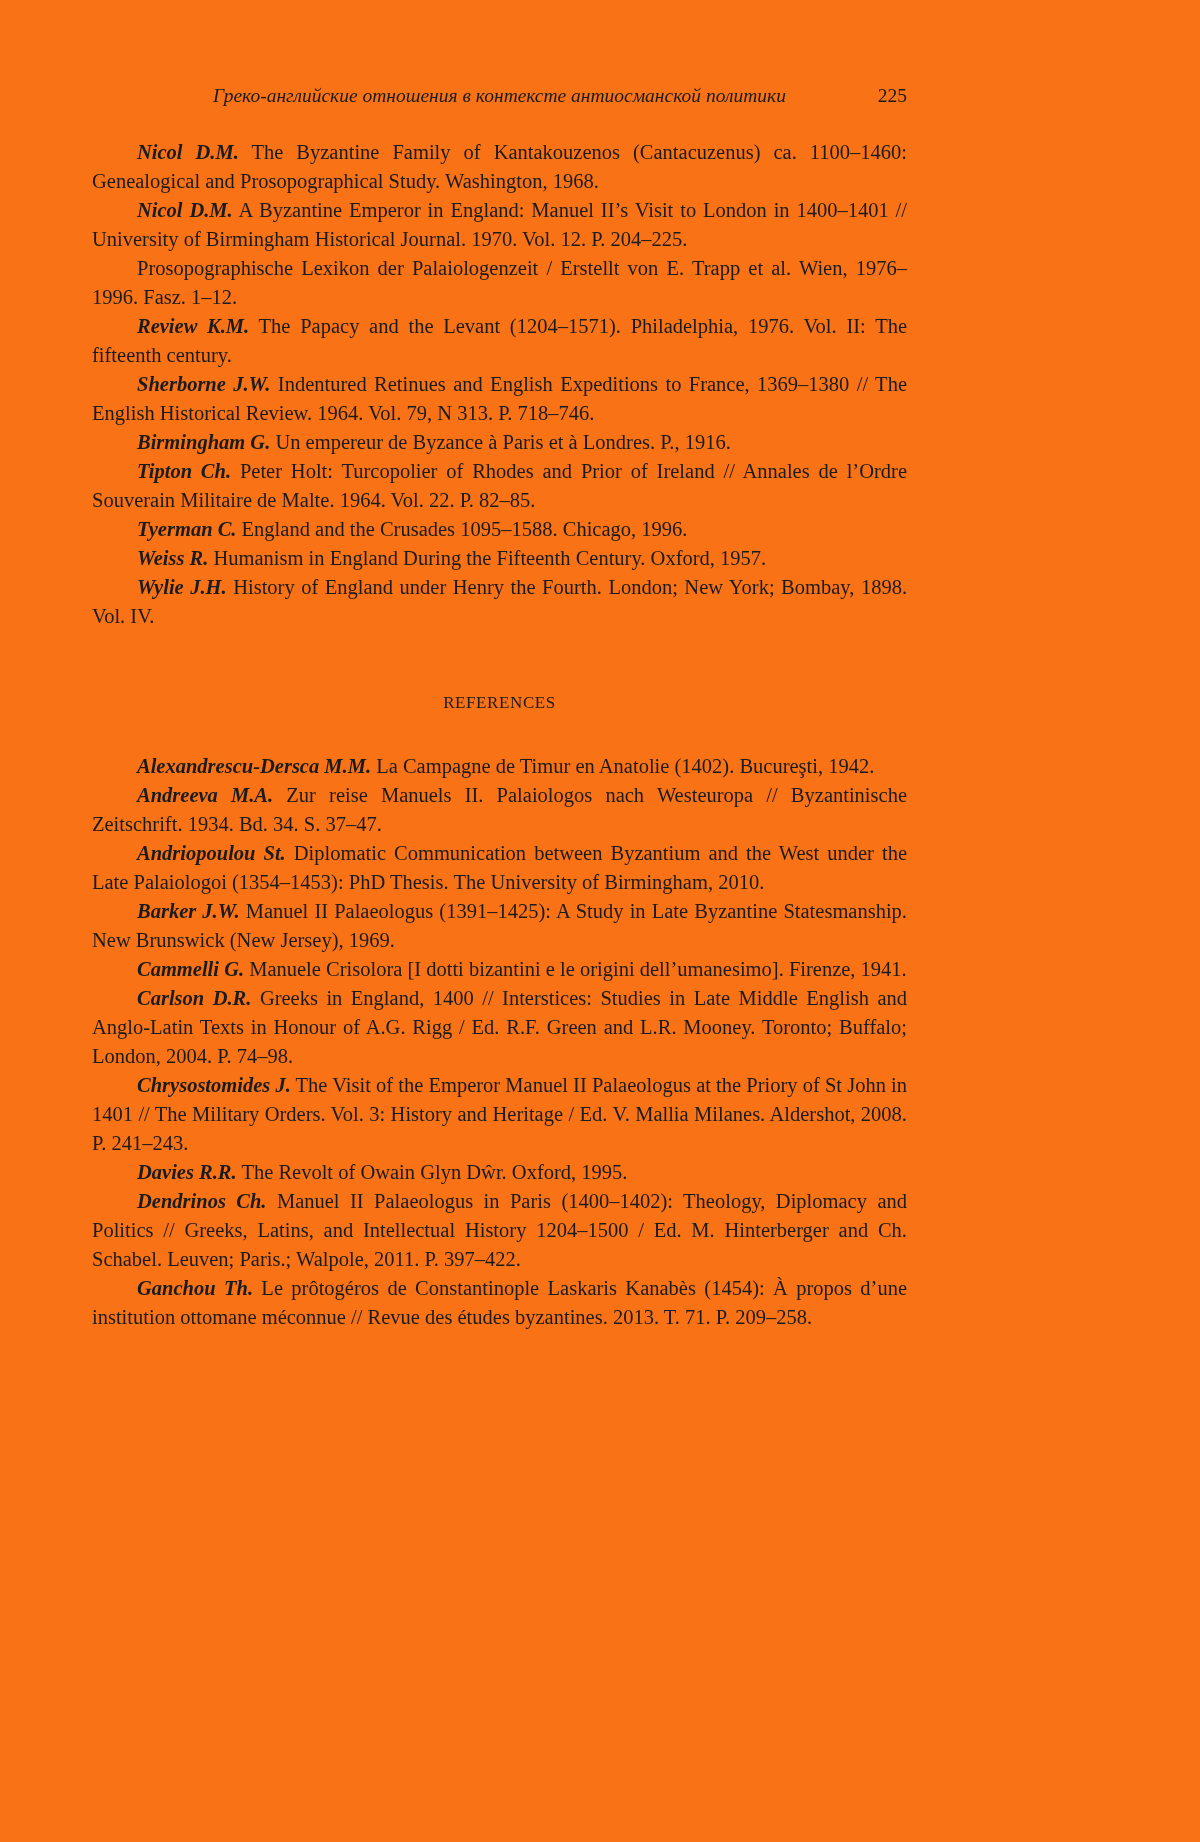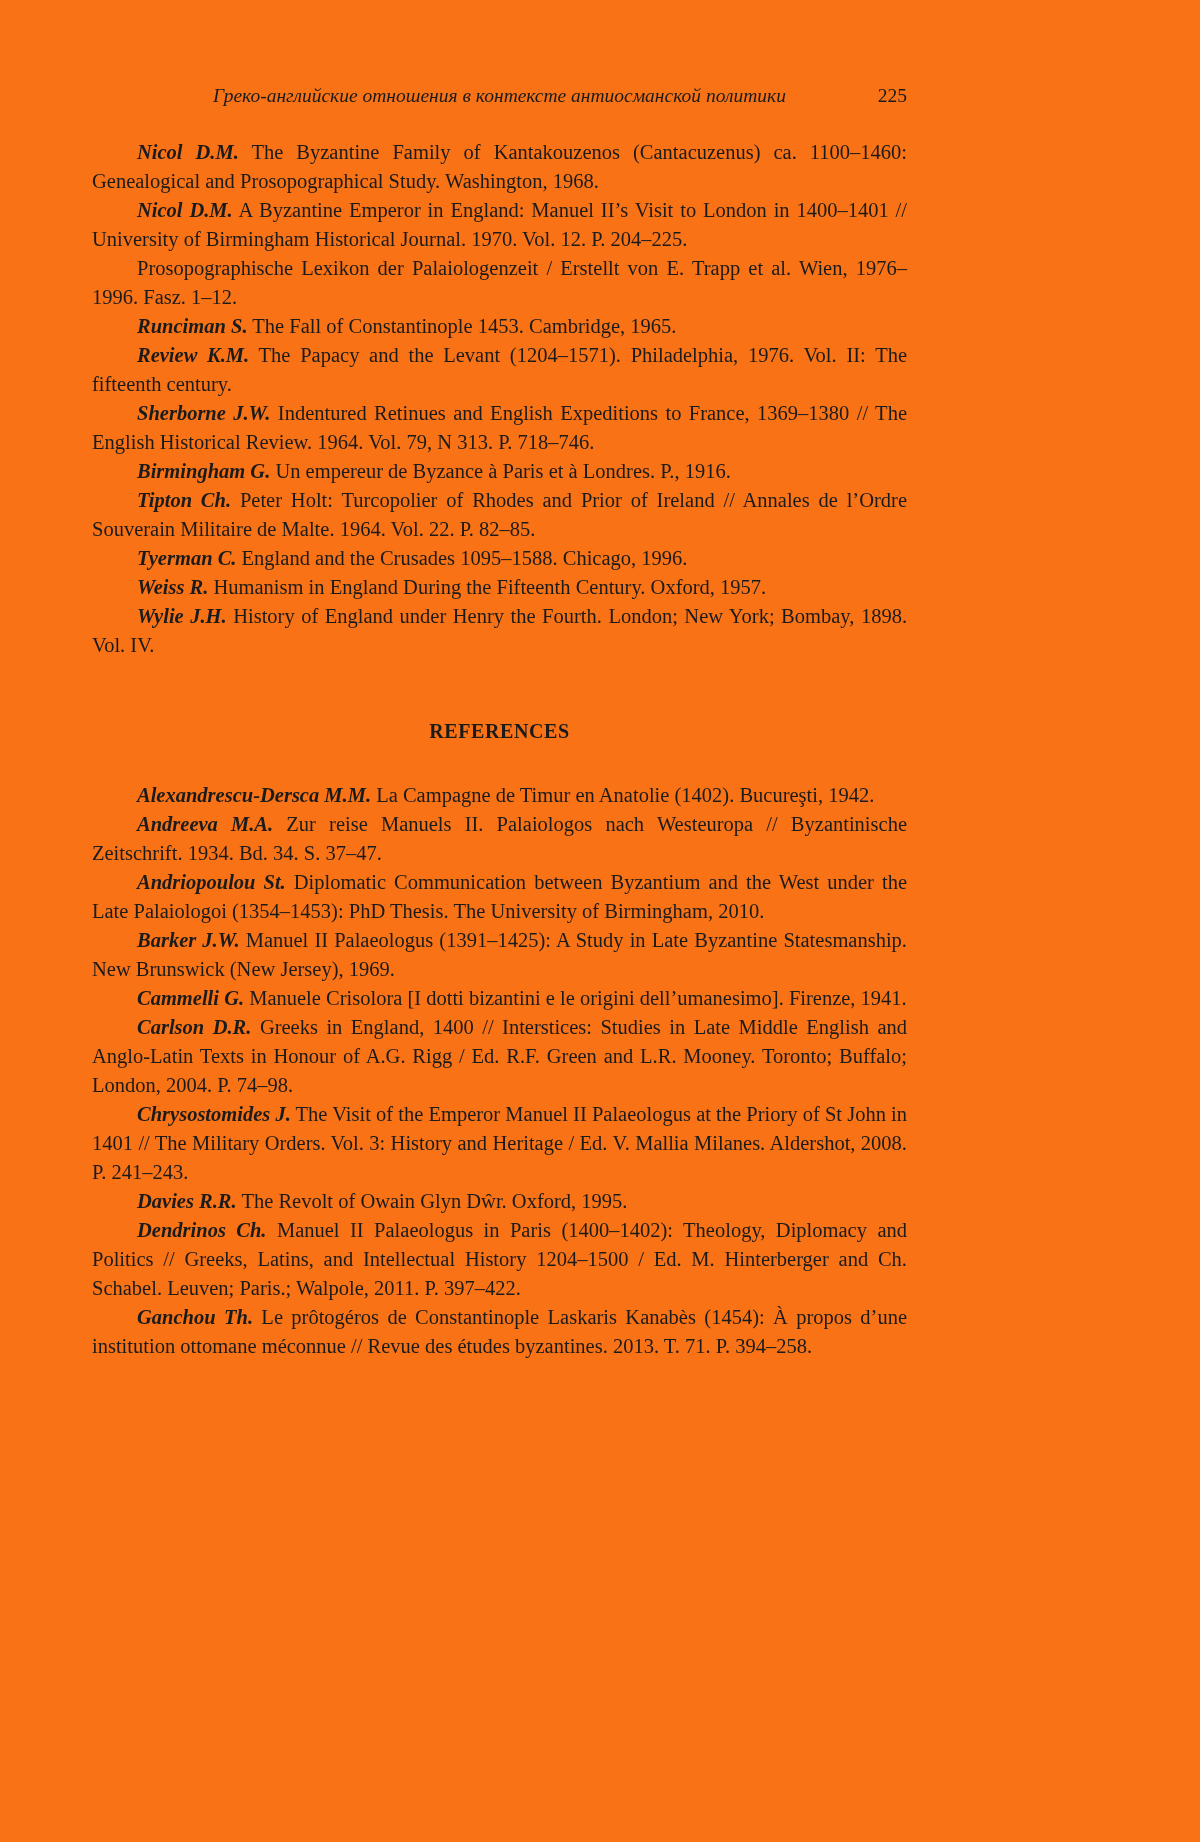--- a/index.html
+++ b/index.html
@@ -37,22 +37,22 @@
     font-size: 20.5px;
     line-height: 29px;
     text-align: justify;
     text-indent: 45px;
   }
   .entry .author {
     font-style: italic;
     font-weight: bold;
   }
   .refs-heading {
-    font-size: 20px;
-    font-weight: bold;
+    font-size: 17px;
+    font-weight: normal;
     letter-spacing: 0.6px;
     text-align: center;
     line-height: 29px;
     margin-top: 57px;
     margin-bottom: 35px;
   }
 </style>
 </head>
 <body>
 
@@ -64,21 +64,20 @@
   </div>
 
   <div class="bib-list">
 
       <p class="entry"><span class="author">Nicol D.M.</span><span class="entry-text"> The Byzantine Family of Kantakouzenos (Cantacuzenus) ca. 1100–1460: Genealogical and Prosopographical Study. Washington, 1968.</span></p>
 
       <p class="entry"><span class="author">Nicol D.M.</span><span class="entry-text"> A Byzantine Emperor in England: Manuel II’s Visit to London in 1400–1401 // University of Birmingham Historical Journal. 1970. Vol. 12. P. 204–225.</span></p>
 
       <p class="entry"><span class="author"></span><span class="entry-text">Prosopographische Lexikon der Palaiologenzeit / Erstellt von E. Trapp et al. Wien, 1976–1996. Fasz. 1–12.</span></p>
 
-      <p class="entry"><span class="author">Runciman S.</span><span class="entry-text"> The Fall of Constantinople 1453. Cambridge, 1965.</span></p>
 
       <p class="entry"><span class="author">Review K.M.</span><span class="entry-text"> The Papacy and the Levant (1204–1571). Philadelphia, 1976. Vol. II: The fifteenth century.</span></p>
 
       <p class="entry"><span class="author">Sherborne J.W.</span><span class="entry-text"> Indentured Retinues and English Expeditions to France, 1369–1380 // The English Historical Review. 1964. Vol. 79, N 313. P. 718–746.</span></p>
 
       <p class="entry"><span class="author">Birmingham G.</span><span class="entry-text"> Un empereur de Byzance à Paris et à Londres. P., 1916.</span></p>
 
       <p class="entry"><span class="author">Tipton Ch.</span><span class="entry-text"> Peter Holt: Turcopolier of Rhodes and Prior of Ireland // Annales de l’Ordre Souverain Militaire de Malte. 1964. Vol. 22. P. 82–85.</span></p>
 
       <p class="entry"><span class="author">Tyerman C.</span><span class="entry-text"> England and the Crusades 1095–1588. Chicago, 1996.</span></p>
@@ -103,16 +102,16 @@
       <p class="entry"><span class="author">Cammelli G.</span><span class="entry-text"> Manuele Crisolora [I dotti bizantini e le origini dell’umanesimo]. Firenze, 1941.</span></p>
 
       <p class="entry"><span class="author">Carlson D.R.</span><span class="entry-text"> Greeks in England, 1400 // Interstices: Studies in Late Middle English and Anglo-Latin Texts in Honour of A.G. Rigg / Ed. R.F. Green and L.R. Mooney. Toronto; Buffalo; London, 2004. P. 74–98.</span></p>
 
       <p class="entry"><span class="author">Chrysostomides J.</span><span class="entry-text"> The Visit of the Emperor Manuel II Palaeologus at the Priory of St John in 1401 // The Military Orders. Vol. 3: History and Heritage / Ed. V. Mallia Milanes. Aldershot, 2008. P. 241–243.</span></p>
 
       <p class="entry"><span class="author">Davies R.R.</span><span class="entry-text"> The Revolt of Owain Glyn Dŵr. Oxford, 1995.</span></p>
 
       <p class="entry"><span class="author">Dendrinos Ch.</span><span class="entry-text"> Manuel II Palaeologus in Paris (1400–1402): Theology, Diplomacy and Politics // Greeks, Latins, and Intellectual History 1204–1500 / Ed. M. Hinterberger and Ch. Schabel. Leuven; Paris.; Walpole, 2011. P. 397–422.</span></p>
 
-      <p class="entry"><span class="author">Ganchou Th.</span><span class="entry-text"> Le prôtogéros de Constantinople Laskaris Kanabès (1454): À propos d’une institution ottomane méconnue // Revue des études byzantines. 2013. T. 71. P. 394–258.</span></p>
+      <p class="entry"><span class="author">Ganchou Th.</span><span class="entry-text"> Le prôtogéros de Constantinople Laskaris Kanabès (1454): À propos d’une institution ottomane méconnue // Revue des études byzantines. 2013. T. 71. P. 209–258.</span></p>
     </div>
 
 </div>
 
 </body></html>

